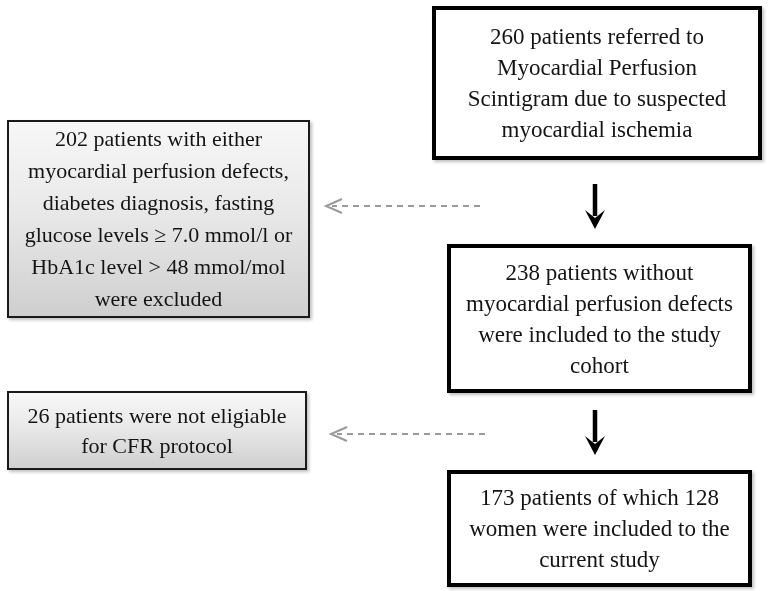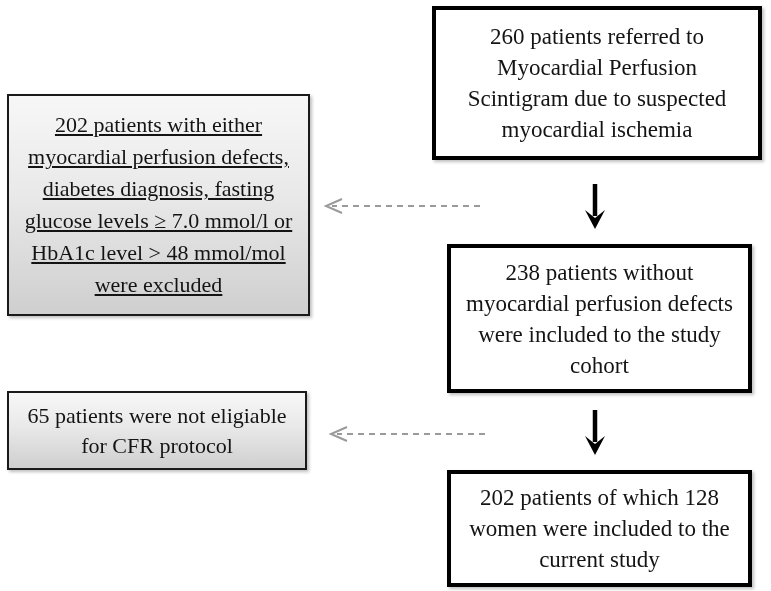--- a/index.html
+++ b/index.html
@@ -33,21 +33,21 @@
     line-height: 31px;
   }
   .side-box {
     background: linear-gradient(to bottom, #f7f7f7 0%, #e9e9e9 45%, #cfcfcf 100%);
     border: 2px solid #1a1a1a;
     box-shadow: 2px 2px 3px rgba(0,0,0,0.25);
     font-size: 22px;
     line-height: 32px;
   }
   #box-referred   { left: 432px; top: 6px;   width: 330px; height: 154px; }
-  #box-excluded   { left: 7px;   top: 94px; width: 303px; height: 222px; text-decoration: underline; }
+  #box-excluded   { left: 7px;   top: 120px; width: 303px; height: 198px; }
   #box-cohort     { left: 447px; top: 244px; width: 305px; height: 149px; }
   #box-noteligible{ left: 7px;   top: 391px; width: 300px; height: 79px;  line-height: 30px; }
   #box-current    { left: 447px; top: 470px; width: 305px; height: 117px; }
 
   .arrow-svg { position: absolute; }
   #down-arrow-1 { left: 581px; top: 182px; }
   #down-arrow-2 { left: 581px; top: 408px; }
   #dashed-arrow-1 { left: 320px; top: 196px; }
   #dashed-arrow-2 { left: 325px; top: 424px; }
 </style>
@@ -58,29 +58,29 @@
 
   <div class="box main-box" id="box-referred">
     <span>260 patients referred to Myocardial Perfusion Scintigram due to suspected myocardial ischemia</span>
   </div>
 
   <div class="box main-box" id="box-cohort">
     <span>238 patients without myocardial perfusion defects were included to the study cohort</span>
   </div>
 
   <div class="box main-box" id="box-current">
-    <span>202 patients of which 128 women were included to the current study</span>
+    <span>173 patients of which 128 women were included to the current study</span>
   </div>
 
   <div class="box side-box" id="box-excluded">
     <span>202 patients with either myocardial perfusion defects, diabetes diagnosis, fasting glucose levels ≥ 7.0 mmol/l or HbA1c level &gt; 48 mmol/mol were excluded</span>
   </div>
 
   <div class="box side-box" id="box-noteligible">
-    <span>65 patients were not eligiable for CFR protocol</span>
+    <span>26 patients were not eligiable for CFR protocol</span>
   </div>
 
   <svg class="arrow-svg" id="down-arrow-1" width="28" height="48" viewBox="0 0 28 48">
     <line x1="14" y1="2" x2="14" y2="34" stroke="#000000" stroke-width="4.5"></line>
     <polygon points="4,28 14,47 24,28 14,36" fill="#000000"></polygon>
   </svg>
 
   <svg class="arrow-svg" id="down-arrow-2" width="28" height="48" viewBox="0 0 28 48">
     <line x1="14" y1="2" x2="14" y2="34" stroke="#000000" stroke-width="4.5"></line>
     <polygon points="4,28 14,47 24,28 14,36" fill="#000000"></polygon>

